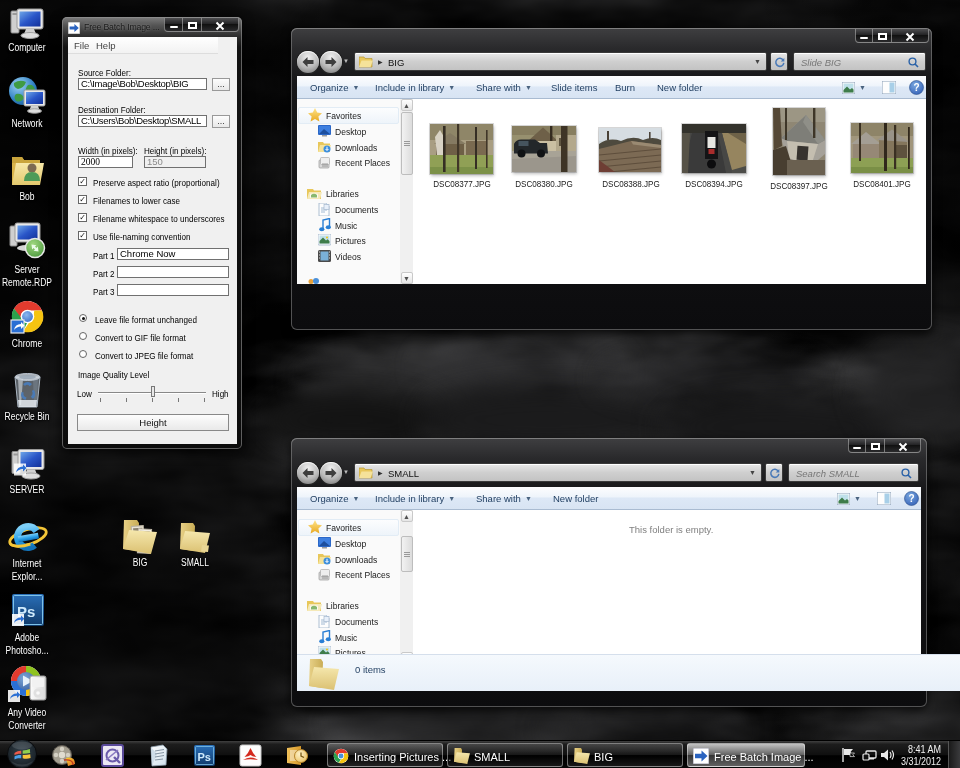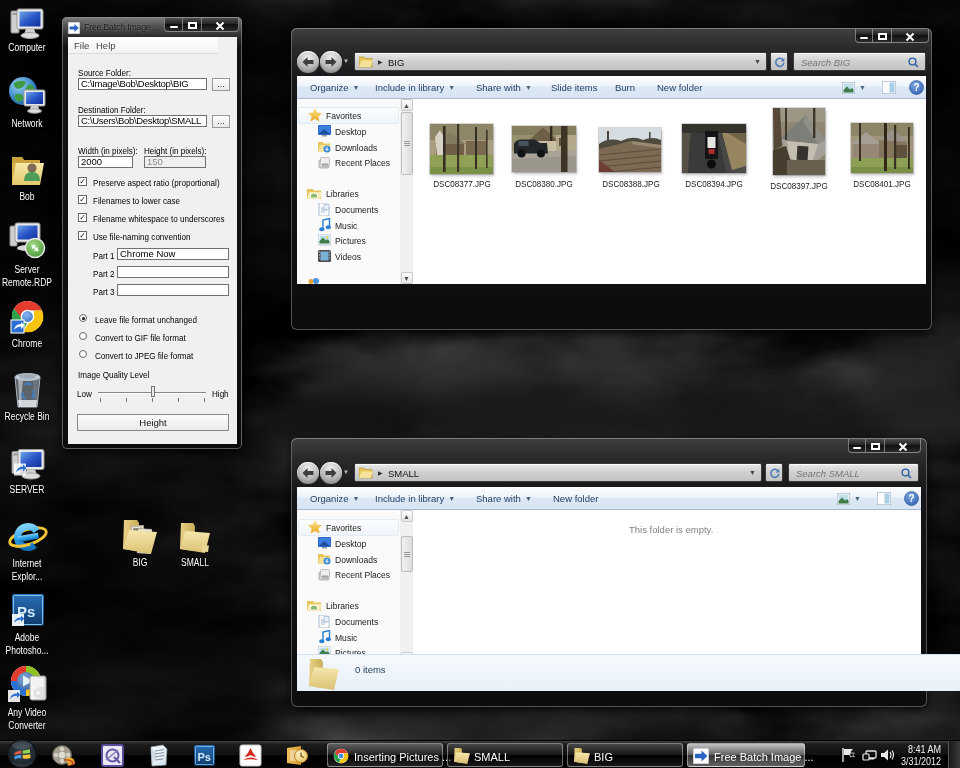--- a/index.html
+++ b/index.html
@@ -328,21 +328,21 @@
       <span class="abs" style="left:28px;top:3px;font-size:9.5px;color:#444;">Help</span>
     </div>
     <div class="dlg-lbl" style="left:10px;top:30px">Source Folder:</div>
     <div class="dlg-txt" style="left:10px;top:41px;width:129px;height:12px;letter-spacing:-0.3px;">C:\Image\Bob\Desktop\BIG</div>
     <div class="abs" style="left:144px;top:41px;width:18px;height:13px;background:linear-gradient(180deg,#fdfdfd,#e8e8e8);border:1px solid #999;font-size:9px;text-align:center;line-height:10px;color:#333;">...</div>
     <div class="dlg-lbl" style="left:10px;top:67px">Destination Folder:</div>
     <div class="dlg-txt" style="left:10px;top:78px;width:129px;height:12px;letter-spacing:-0.3px;">C:\Users\Bob\Desktop\SMALL</div>
     <div class="abs" style="left:144px;top:78px;width:18px;height:13px;background:linear-gradient(180deg,#fdfdfd,#e8e8e8);border:1px solid #999;font-size:9px;text-align:center;line-height:10px;color:#333;">...</div>
     <div class="dlg-lbl" style="left:10px;top:108px">Width (in pixels):</div>
     <div class="dlg-lbl" style="left:76px;top:108px">Height (in pixels):</div>
-    <div class="dlg-txt" style="left:10px;top:119px;width:55px;height:12px;">2000</div>
+    <div class="dlg-txt" style="left:10px;top:119px;width:55px;height:12px;font-family:Liberation Serif, serif;">2000</div>
     <div class="dlg-txt" style="left:76px;top:119px;width:62px;height:12px;background:#f0f0f0;color:#8a8a8a;">150</div>
     <div class="cbox" style="left:10px;top:140px">✓</div>
     <div class="dlg-lbl" style="left:25px;top:140px">Preserve aspect ratio (proportional)</div>
     <div class="cbox" style="left:10px;top:158px">✓</div>
     <div class="dlg-lbl" style="left:25px;top:158px">Filenames to lower case</div>
     <div class="cbox" style="left:10px;top:176px">✓</div>
     <div class="dlg-lbl" style="left:25px;top:176px">Filename whitespace to underscores</div>
     <div class="cbox" style="left:10px;top:194px">✓</div>
     <div class="dlg-lbl" style="left:25px;top:194px">Use file-naming convention</div>
     <div class="dlg-lbl" style="left:25px;top:213px">Part 1</div>
@@ -401,21 +401,21 @@
     <span class="abs" style="left:33px;top:4px;font-size:9.5px;color:#111;">BIG</span>
     <span class="abs" style="right:5px;top:5px;font-size:7px;color:#444;">▼</span>
   </div>
   <div class="addrfield" style="left:479px;top:24px;width:18px;">
     <svg class="abs" style="left:2px;top:3px" width="13" height="13" viewBox="0 0 13 13">
       <path d="M10.2 4.2 A4 4 0 1 0 10.8 6.8" stroke="#4a7ab8" stroke-width="1.5" fill="none"></path>
       <path d="M11.3 2 L11.3 5.6 L7.7 5.6 Z" fill="#4a7ab8"></path>
     </svg>
   </div>
   <div class="srchfield" style="left:502px;top:24px;width:133px;">
-    <div class="srchtxt">Search BIG</div>
+    <div class="srchtxt">Slide BIG</div>
     <svg class="abs" style="right:6px;top:4px" width="11" height="11" viewBox="0 0 11 11">
       <circle cx="4.5" cy="4.5" r="3.4" fill="none" stroke="#2a62a8" stroke-width="1.4"></circle>
       <path d="M7 7 L10 10" stroke="#2a62a8" stroke-width="1.6"></path>
     </svg>
   </div>
 
   <div class="toolbar" style="left:6px;top:48px;width:629px;height:23px;">
     <div class="tbitem" style="left:13px">Organize<span class="tbarrow">▼</span></div>
     <div class="tbitem" style="left:78px">Include in library<span class="tbarrow">▼</span></div>
     <div class="tbitem" style="left:179px">Share with<span class="tbarrow">▼</span></div>

